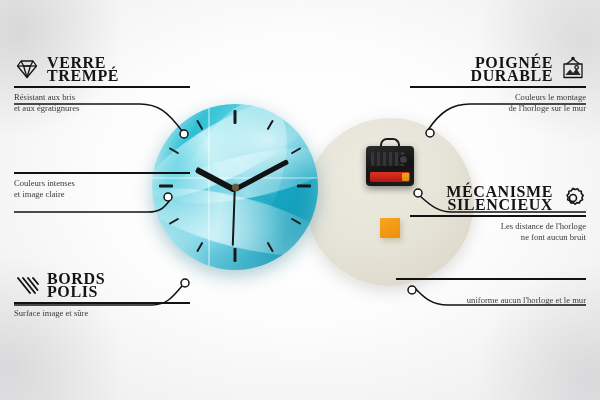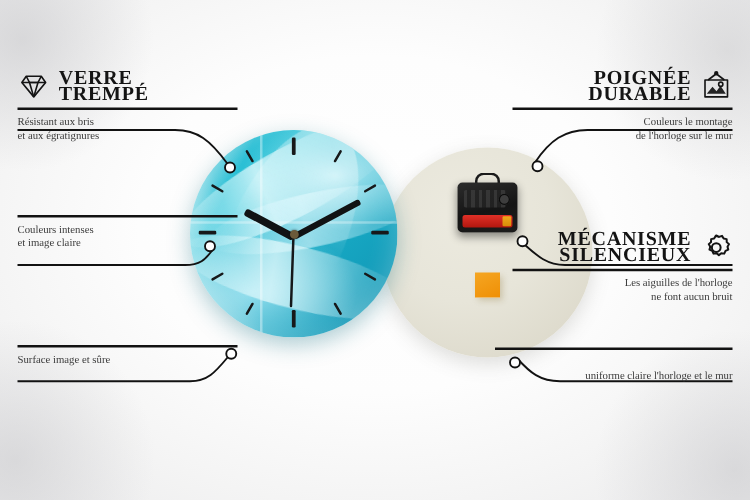--- a/index.html
+++ b/index.html
@@ -215,20 +215,36 @@
 
   <div class="callout left" style="top:168px;">
     <div class="rule"></div>
     <div class="desc">
       <span>Couleurs intenses</span><br>
       <span>et image claire</span>
     </div>
   </div>
 
   <div class="callout left" style="top:272px;">
+    <div class="head">
+      <span class="ico">
+        <svg viewBox="0 0 26 26">
+            <g stroke="#141414" stroke-width="1.9" stroke-linecap="round">
+          <line x1="4" y1="6" x2="16" y2="21"></line>
+              <line x1="9" y1="6" x2="21" y2="21"></line>
+          <line x1="14" y1="6" x2="23.5" y2="18"></line>
+              <line x1="19" y1="6" x2="24" y2="12"></line>
+        </g>
+          </svg>
+      </span>
+      <span class="title">
+        <span>BORDS</span><br>
+        <span>POLIS</span>
+      </span>
+    </div>
     <div class="rule"></div>
     <div class="desc">
       <span>Surface image et sûre</span>
     </div>
   </div>
 
   <div class="callout right" style="top:56px;">
     <div class="head">
       <span class="title">
         <span>POIGNÉE</span><br>
@@ -264,26 +280,26 @@
         <svg viewBox="0 0 26 26">
             <g fill="none" stroke="#141414" stroke-width="1.6" stroke-linejoin="round">
           <path d="M13 3.4 l2.3 1.1 2.3-.8 1.3 2.1 2.4.5 .1 2.4 1.8 1.6-1.2 2.1 .6 2.3-2.2 1-1 2.2-2.4-.3-1.9 1.5-1.9-1.5-2.4 .3-1-2.2-2.2-1 .6-2.3-1.2-2.1 1.8-1.6 .1-2.4 2.4-.5 1.3-2.1 2.3 .8 Z"></path>
           <circle cx="13" cy="13" r="3.5"></circle>
             </g>
           </svg>
       </span>
     </div>
     <div class="rule"></div>
     <div class="desc">
-      <span>Les aiguilles de l'horloge</span><br>
+      <span>Les distance de l'horloge</span><br>
       <span>ne font aucun bruit</span>
     </div>
   </div>
 
   <div class="callout right" style="top:274px;width:190px;">
     <div class="rule"></div>
     <div class="desc">
       <br>
-      <span>uniforme claire l'horloge et le mur</span>
+      <span>uniforme aucun l'horloge et le mur</span>
     </div>
   </div>
 
 </div>
 
 </body></html>

